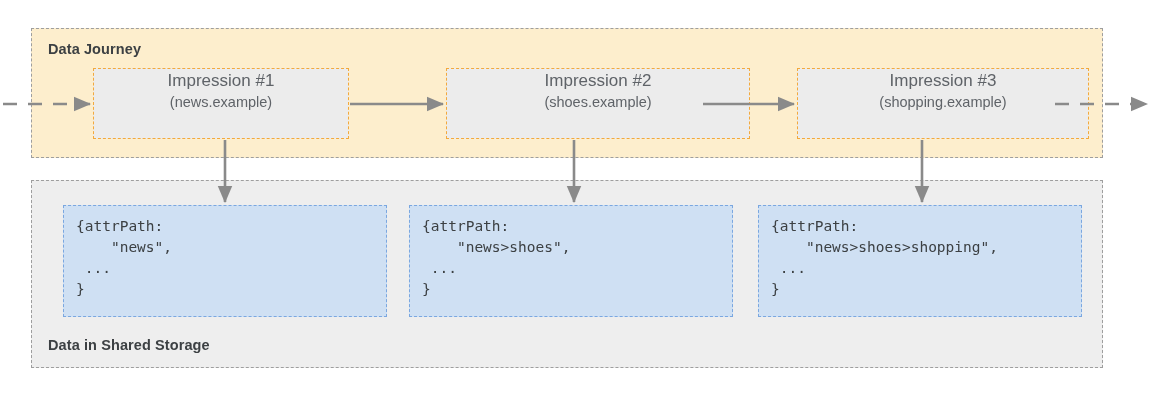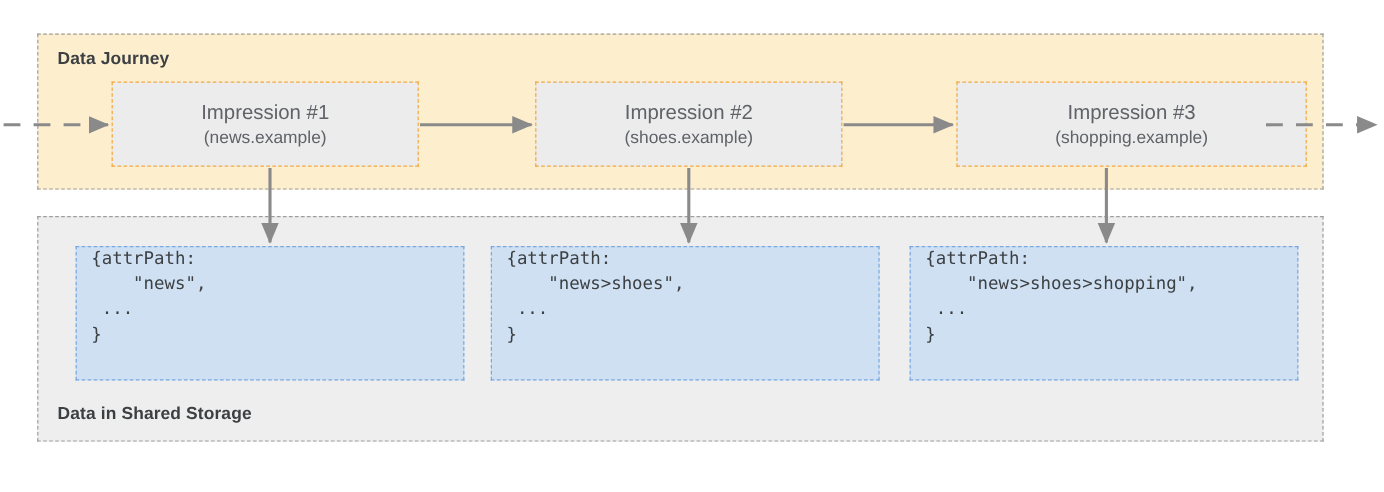--- a/index.html
+++ b/index.html
@@ -74,52 +74,52 @@
 
   
   .impression-box {
     position: absolute;
     box-sizing: border-box;
     background: #ececec;
     border: 1.5px dashed #f3a93c;
     display: flex;
     flex-direction: column;
     align-items: center;
-    justify-content: center;
+    justify-content: flex-start;
     z-index: 3;
     top: 68px;
     height: 71px;
   }
   .impression-title {
     font-size: 17px;
     color: #5f6368;
     line-height: 23px;
     white-space: nowrap;
   }
   .impression-origin {
     font-size: 14.5px;
     color: #5f6368;
     line-height: 20px;
     white-space: nowrap;
   }
 
   .imp-0 { left: 93px;  width: 256px; }
-  .imp-1 { left: 446px; width: 256px; }
+  .imp-1 { left: 446px; width: 304px; }
   .imp-2 { left: 797px; width: 292px; }
 
   
   .data-box {
     position: absolute;
     box-sizing: border-box;
     background: #cfe0f3;
     border: 1.5px dashed #7aa7e0;
     z-index: 3;
     top: 205px;
     height: 112px;
-    padding: 0 0 0 12px;
+    padding: 10px 0 0 12px;
   }
   .code-text {
     font-family: "DejaVu Sans Mono", "Liberation Mono", monospace;
     font-size: 14.5px;
     line-height: 21px;
     color: #3c4043;
     white-space: pre;
     margin: 0;
   }
 

